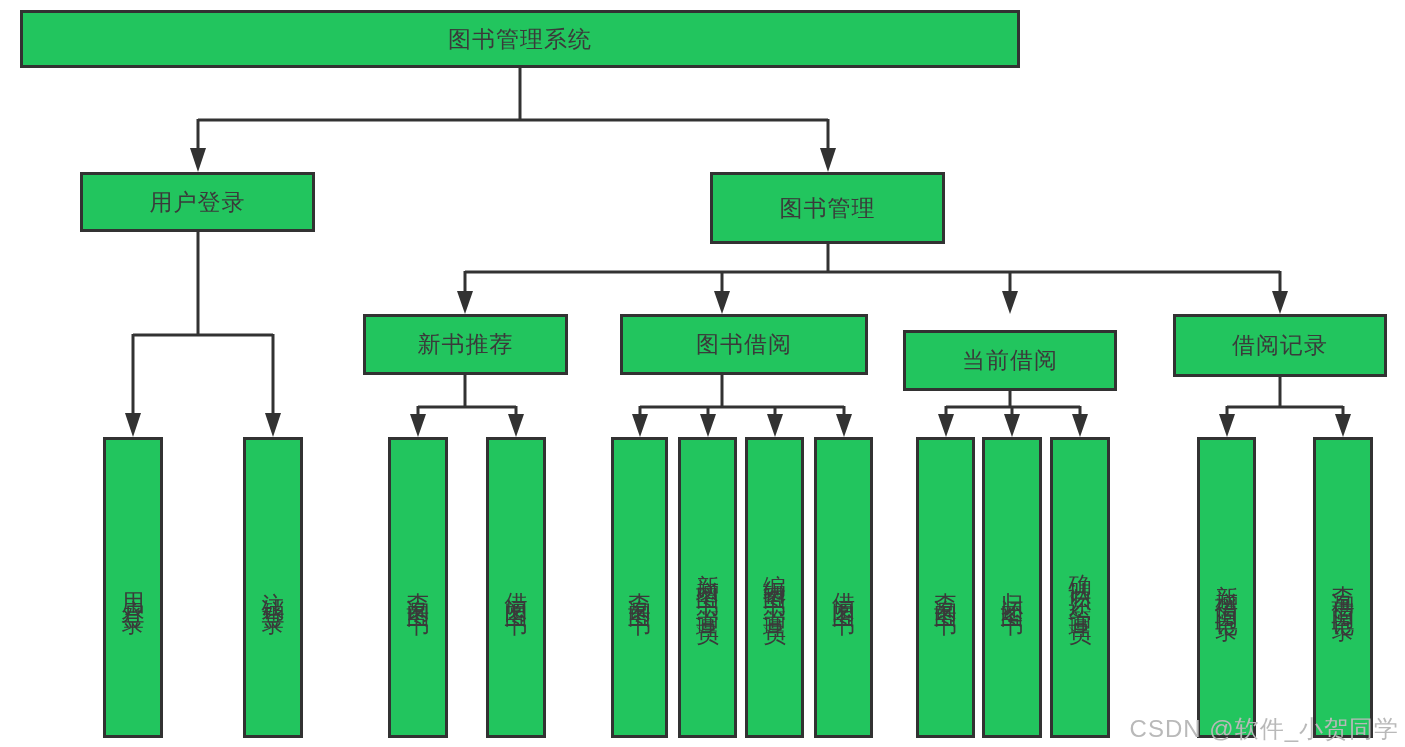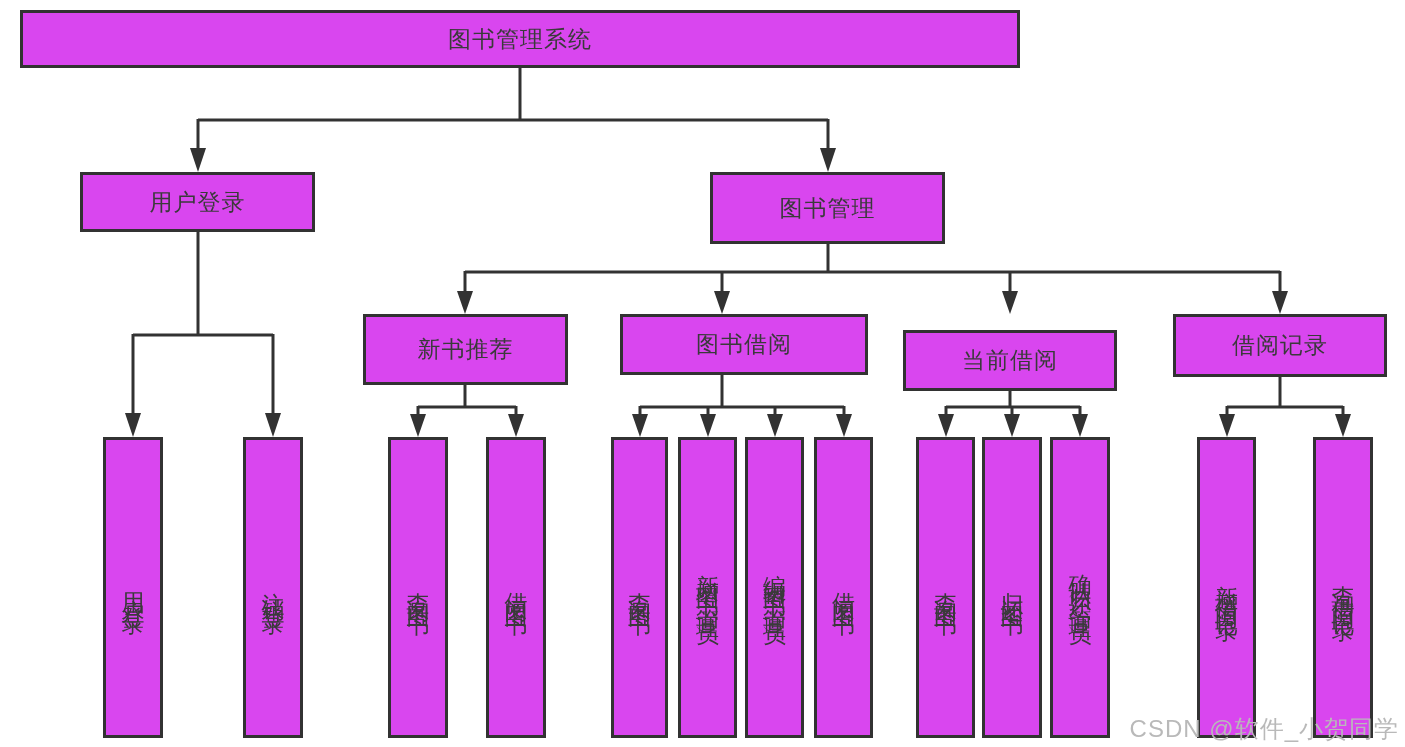--- a/index.html
+++ b/index.html
@@ -12,21 +12,21 @@
     overflow: hidden;
   }
   svg.wires {
     position: absolute;
     left: 0; top: 0;
     width: 1405px; height: 747px;
   }
   .box {
     position: absolute;
     box-sizing: border-box;
-    background: #d946ef;
+    background: #22c55e;
     border: 3px solid #323232;
     display: flex;
     align-items: center;
     justify-content: center;
     color: #3a3a3a;
   }
   .h-label {
     font-size: 23px;
     color: #3a3a3a;
     letter-spacing: 1px;
@@ -127,21 +127,21 @@
     <span class="h-label">图书管理系统</span>
   </div>
 
   <div class="box" style="left:80px; top:172px; width:235px; height:60px;">
     <span class="h-label">用户登录</span>
   </div>
   <div class="box" style="left:710px; top:172px; width:235px; height:72px;">
     <span class="h-label">图书管理</span>
   </div>
 
-  <div class="box" style="left:363px; top:314px; width:205px; height:71px;">
+  <div class="box" style="left:363px; top:314px; width:205px; height:61px;">
     <span class="h-label">新书推荐</span>
   </div>
   <div class="box" style="left:620px; top:314px; width:248px; height:61px;">
     <span class="h-label">图书借阅</span>
   </div>
   <div class="box" style="left:903px; top:330px; width:214px; height:61px;">
     <span class="h-label">当前借阅</span>
   </div>
   <div class="box" style="left:1173px; top:314px; width:214px; height:63px;">
     <span class="h-label">借阅记录</span>

